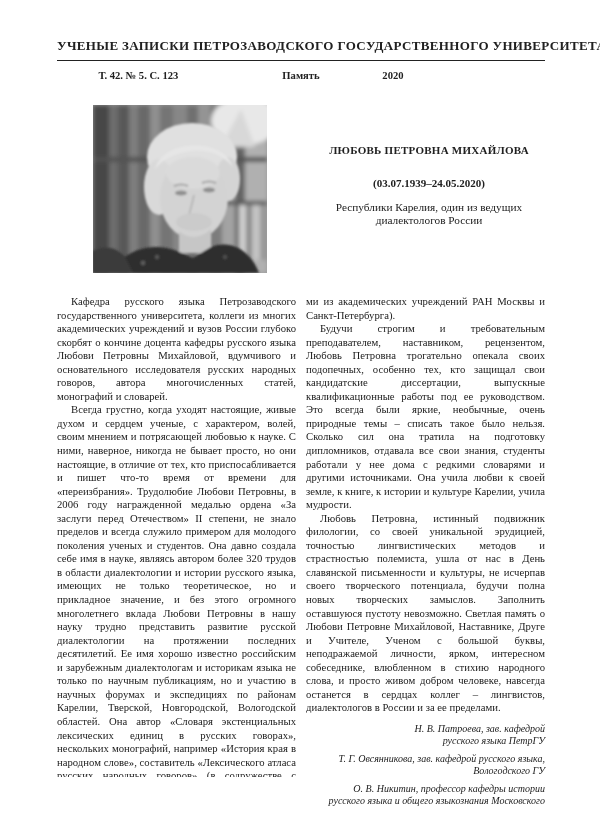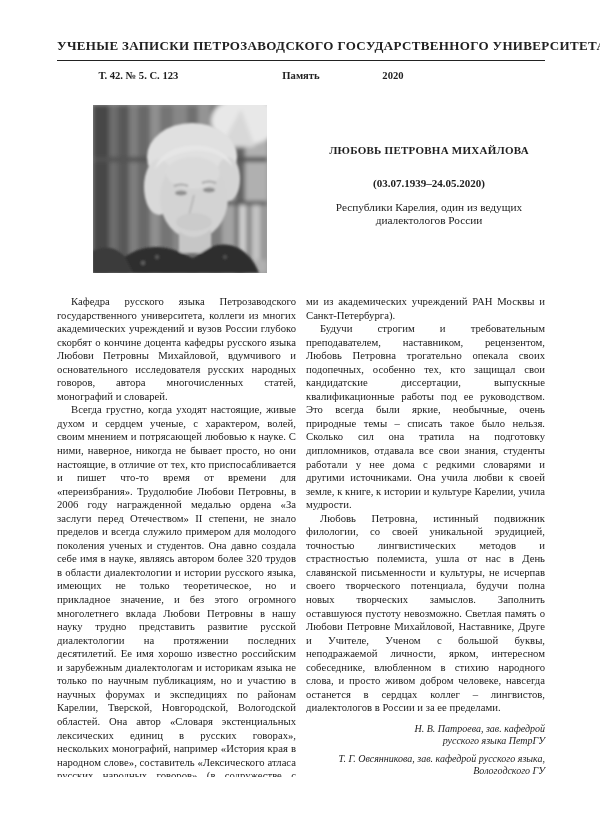--- a/index.html
+++ b/index.html
@@ -154,16 +154,21 @@
 
     <div class="signatures">
       <div class="sig">
         <div>Н. В. Патроева, зав. кафедрой</div>
         <div>русского языка ПетрГУ</div>
       </div>
       <div class="sig">
         <div>Т. Г. Овсянникова, зав. кафедрой русского языка,</div>
         <div>Вологодского ГУ</div>
       </div>
+      <div class="sig">
+        <div>О. В. Никитин, профессор кафедры истории</div>
+        <div>русского языка и общего языкознания Московского</div>
+
+      </div>
     </div>
   </div>
 
 </div>
 
 </body></html>

